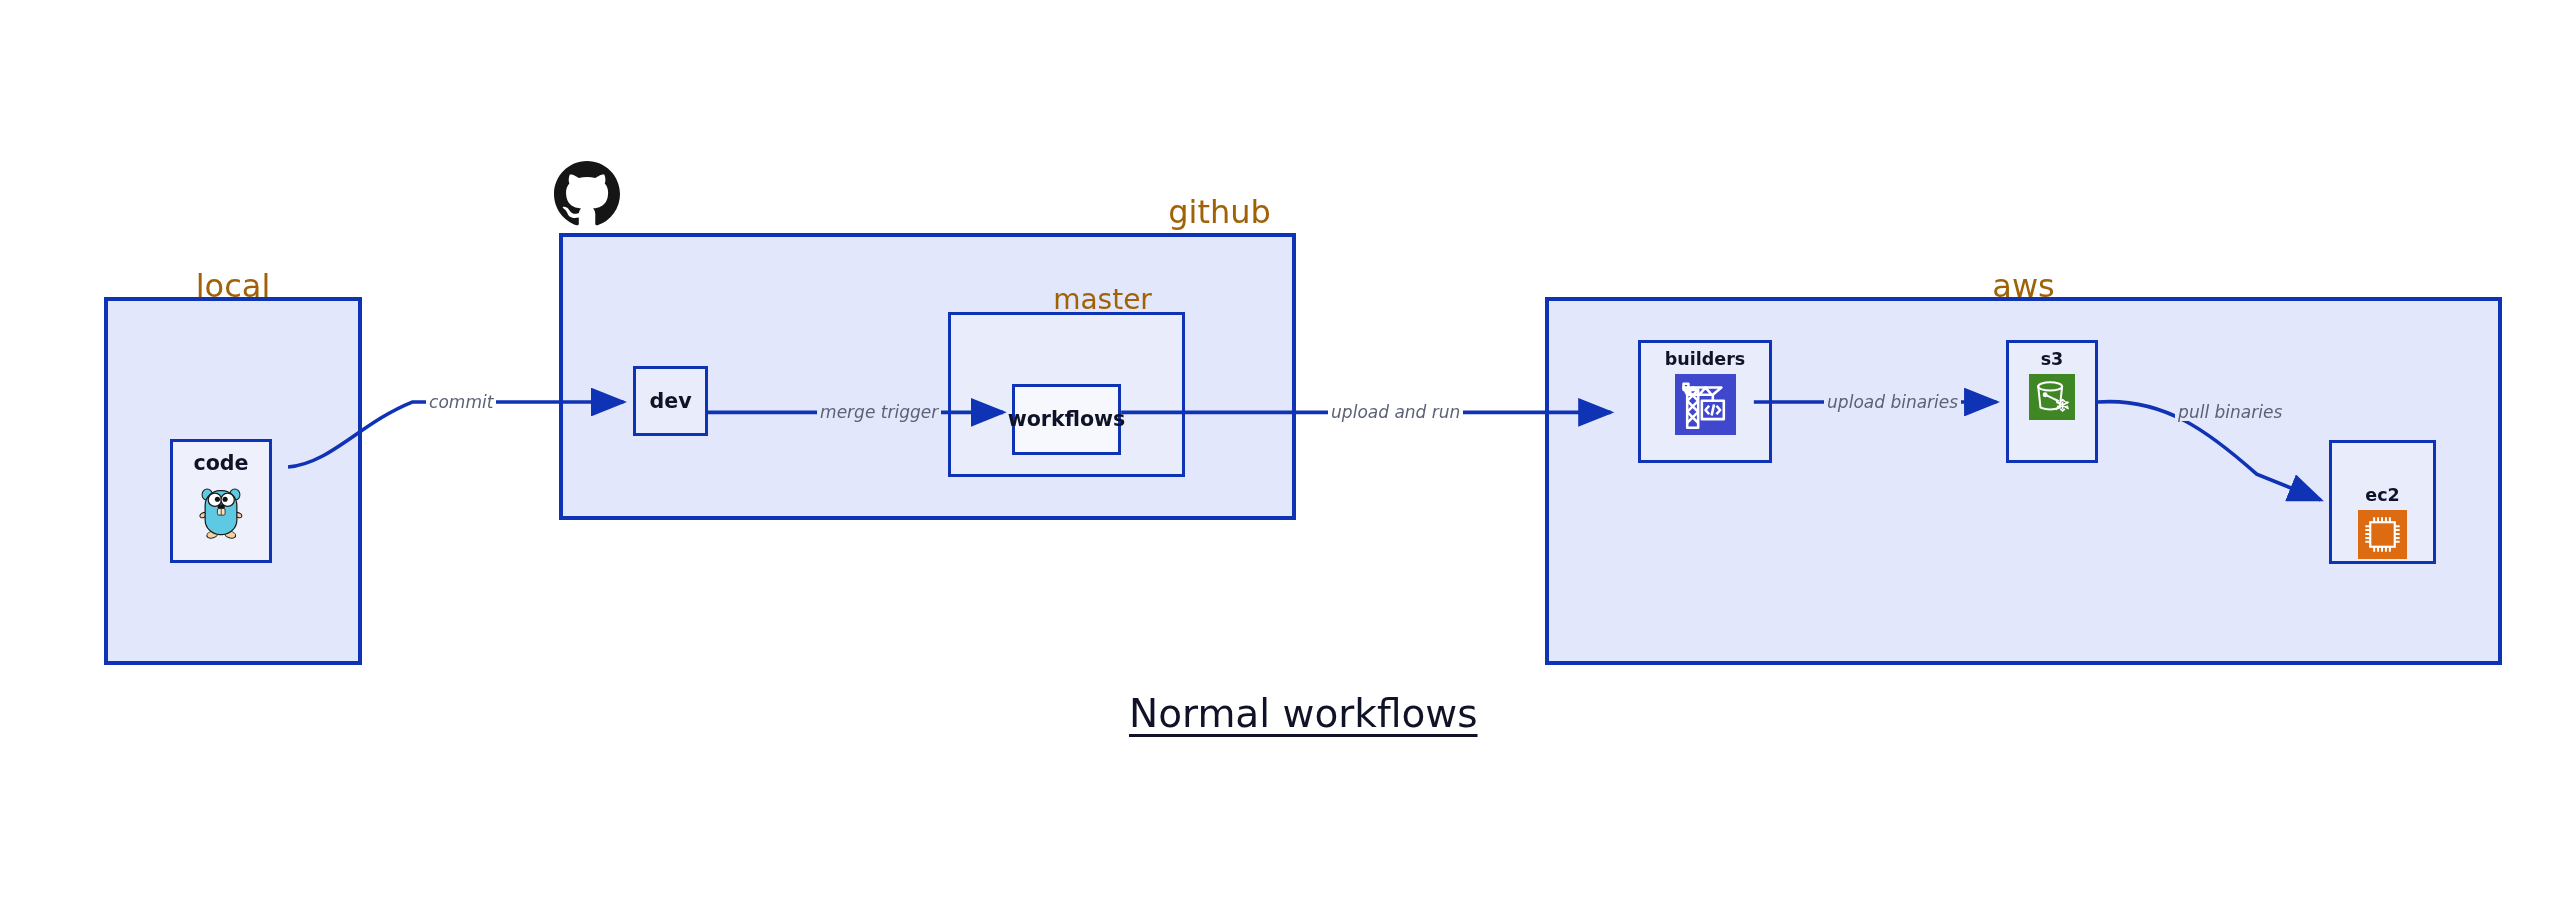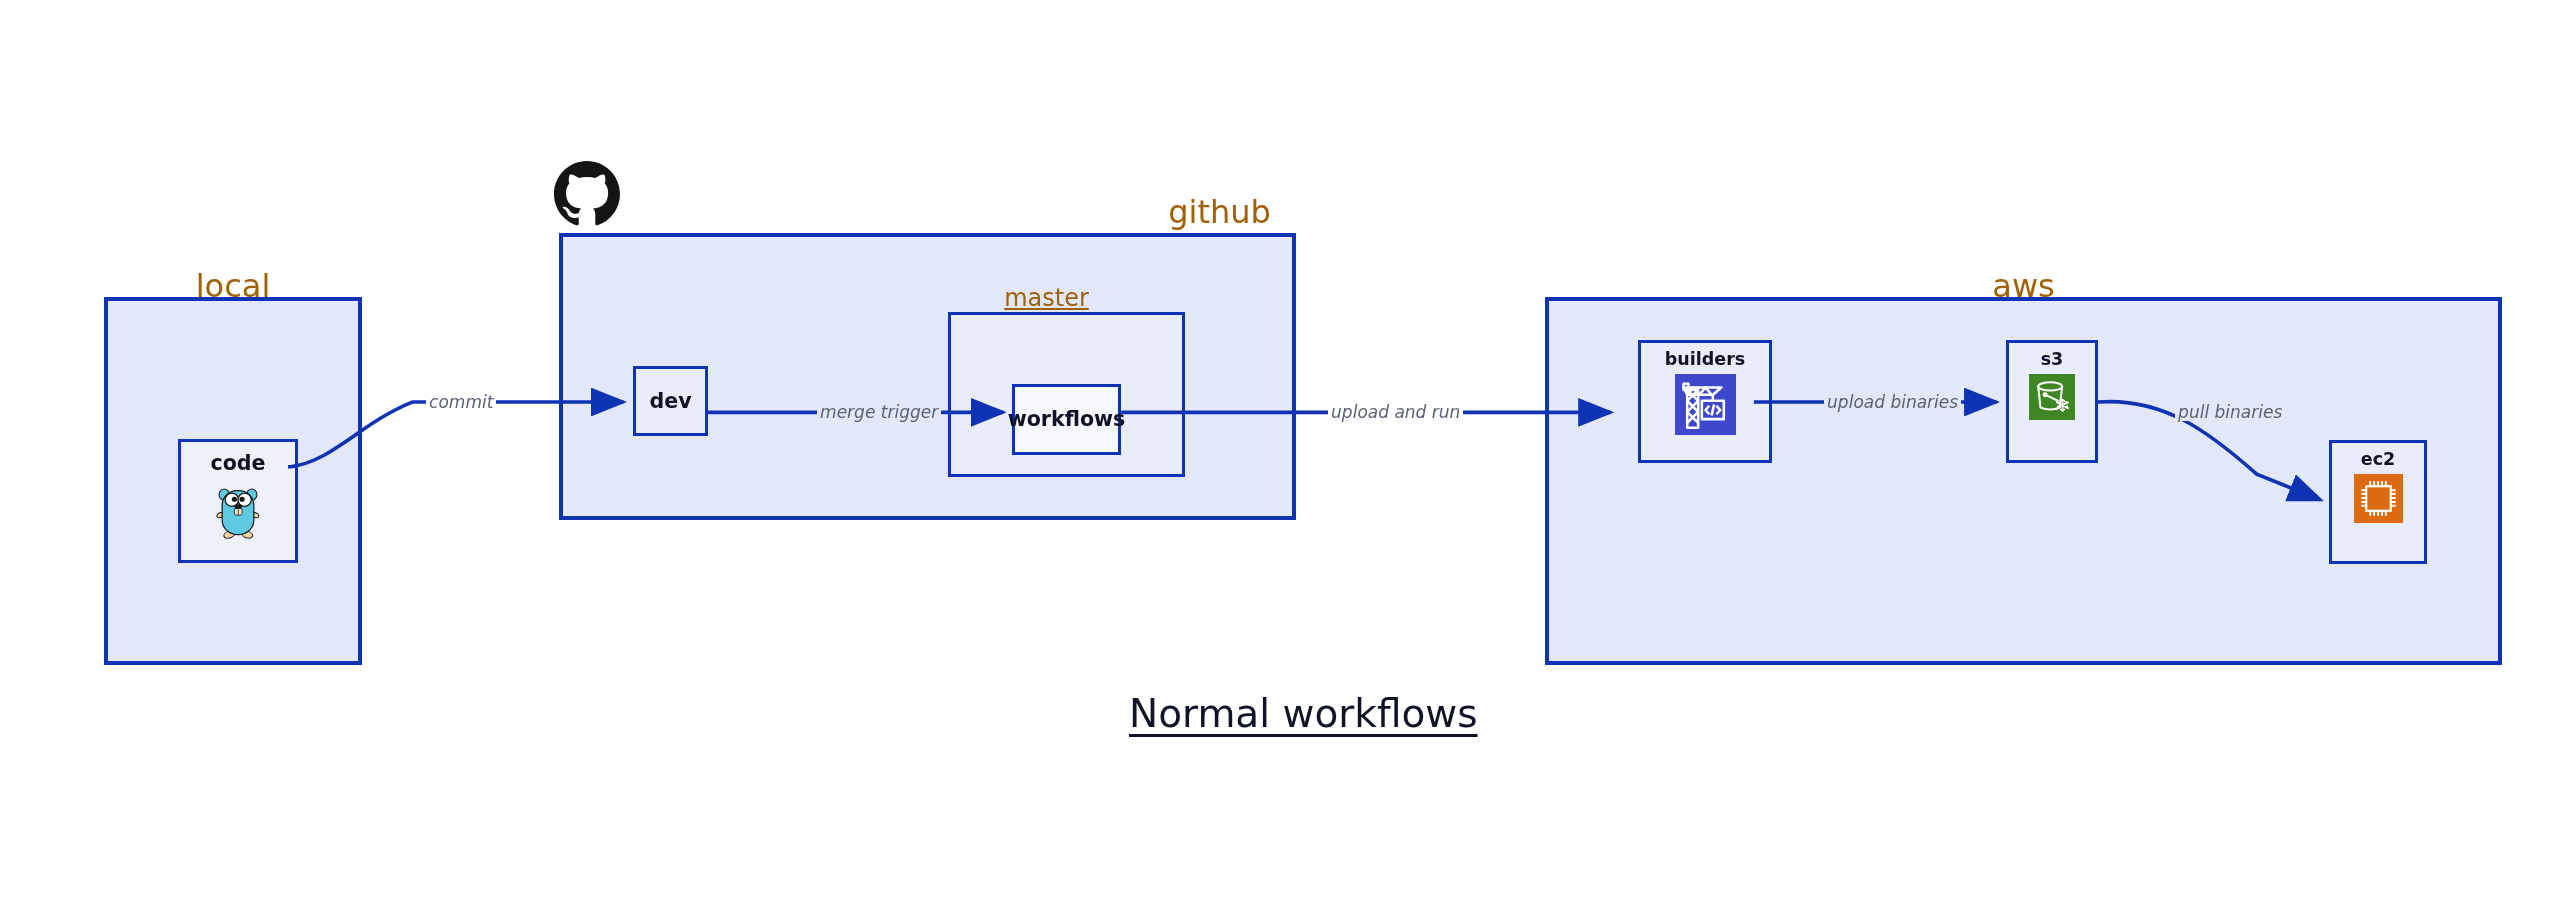--- a/index.html
+++ b/index.html
@@ -87,21 +87,21 @@
   .gh-logo{ position:absolute; }
 </style>
 </head>
 <body>
 
 <div id="stage">
 
   <div class="zone" style="left:104px; top:297px; width:258px; height:368px;"></div>
   <div class="zone-label" style="left:104px; top:270px; width:258px;">local</div>
 
-  <div class="node" style="left:178px; top:439px; width:120px; height:124px; padding-top:11.3px;">
+  <div class="node" style="left:170px; top:439px; width:102px; height:124px; padding-top:11.3px;">
     <span class="node-title">code</span>
     <span class="node-icon" style="margin-top:9.3px;">
       <svg width="44" height="56" viewBox="0 0 86 108" aria-hidden="true">
 
         <ellipse cx="26" cy="100" rx="11" ry="6.5" fill="#f6d2a2" stroke="#1a1a1a" stroke-width="2" transform="rotate(-18 26 100)"></ellipse>
         <ellipse cx="61" cy="100" rx="11" ry="6.5" fill="#f6d2a2" stroke="#1a1a1a" stroke-width="2" transform="rotate(18 61 100)"></ellipse>
 
         <ellipse cx="8.5" cy="62" rx="7" ry="4.5" fill="#f6d2a2" stroke="#1a1a1a" stroke-width="2" transform="rotate(-25 8.5 62)"></ellipse>
         <ellipse cx="77" cy="62" rx="7" ry="4.5" fill="#f6d2a2" stroke="#1a1a1a" stroke-width="2" transform="rotate(25 77 62)"></ellipse>
 
@@ -129,21 +129,21 @@
     <svg width="66" height="66" viewBox="0 0 16 16" aria-hidden="true">
       <path fill="#151515" d="M8 0C3.58 0 0 3.58 0 8c0 3.54 2.29 6.53 5.47 7.59.4.07.55-.17.55-.38 0-.19-.01-.82-.01-1.49-2.01.37-2.53-.49-2.69-.94-.09-.23-.48-.94-.82-1.13-.28-.15-.68-.52-.01-.53.63-.01 1.08.58 1.23.82.72 1.21 1.87.87 2.33.66.07-.52.28-.87.51-1.07-1.78-.2-3.64-.89-3.64-3.95 0-.87.31-1.59.82-2.15-.08-.2-.36-1.02.08-2.12 0 0 .67-.21 2.2.82.64-.18 1.32-.27 2-.27s1.36.09 2 .27c1.53-1.04 2.2-.82 2.2-.82.44 1.1.16 1.92.08 2.12.51.56.82 1.27.82 2.15 0 3.07-1.87 3.75-3.65 3.95.29.25.54.73.54 1.48 0 1.07-.01 1.93-.01 2.2 0 .21.15.46.55.38A8.01 8.01 0 0 0 16 8c0-4.42-3.58-8-8-8z"></path>
     </svg>
   </span>
 
   <div class="node sub" style="left:633px; top:366px; width:75px; height:70px; justify-content:center;">
     <span class="node-title">dev</span>
   </div>
 
   <div class="zone" style="left:948px; top:312px; width:237px; height:165px; background:#e8ecfb; border-width:3.6px;"></div>
-  <div class="zone-label" style="left:928px; top:286px; width:237px; font-size:24px;text-decoration:underline;">master</div>
+  <div class="zone-label" style="left:984px; top:286px; width:237px; font-size:28px;">master</div>
 
   <div class="node" style="left:1012px; top:384px; width:109px; height:71px; justify-content:center; background:#f7f8fe;">
     <span class="node-title">workflows</span>
   </div>
 
   <div class="zone" style="left:1545px; top:297px; width:957px; height:368px;"></div>
   <div class="zone-label" style="left:1545px; top:270px; width:957px;">aws</div>
 
   <div class="node sub" style="left:1620px; top:340px; width:134px; height:123px; padding-top:8.2px;margin-left:18px;">
     <span class="node-title" style="font-size:17.5px;">builders</span>
@@ -184,21 +184,21 @@
         <g stroke="#ffffff" stroke-width="3.6" stroke-linecap="round">
           <path d="M73 56 L73 80 M62 62 L84 74 M84 62 L62 74"></path>
           <path d="M69 59 L73 56 L77 59 M69 77 L73 80 L77 77"></path>
           <path d="M63 58 L62 62 L66 63 M80 72 L84 74 L83 70"></path>
           <path d="M83 63 L84 62 L80 61 M66 70 L62 74 L63 70"></path>
         </g>
       </svg>
     </span>
   </div>
 
-  <div class="node sub" style="left:2329px; top:440px; width:98px; height:124px; padding-top:8.2px;">
+  <div class="node sub" style="left:2329px; top:440px; width:107px; height:124px; padding-top:8.2px;justify-content:flex-end;">
     <span class="node-title" style="font-size:17.5px;">ec2</span>
     <span class="node-icon" style="margin-top:5.2px;">
       <svg width="49" height="49" viewBox="0 0 100 100" aria-hidden="true">
         <rect x="0" y="0" width="100" height="100" fill="#dd6b12"></rect>
         <g stroke="#ffffff" stroke-width="4.4" fill="none">
           <rect x="25" y="25" width="50" height="50"></rect>
         </g>
         <g stroke="#ffffff" stroke-width="4" stroke-linecap="butt">
           <path d="M33 25 L33 15 M41 25 L41 15 M49 25 L49 15 M57 25 L57 15 M65 25 L65 15"></path>
           <path d="M33 75 L33 85 M41 75 L41 85 M49 75 L49 85 M57 75 L57 85 M65 75 L65 85"></path>

